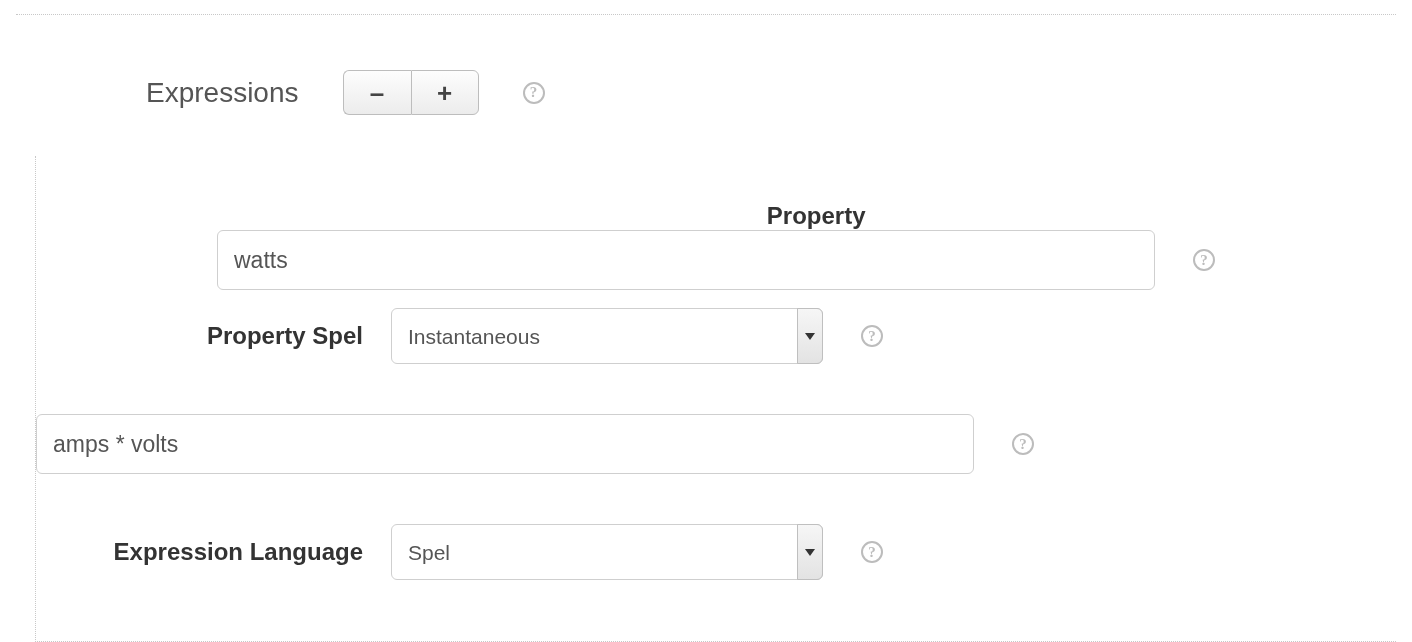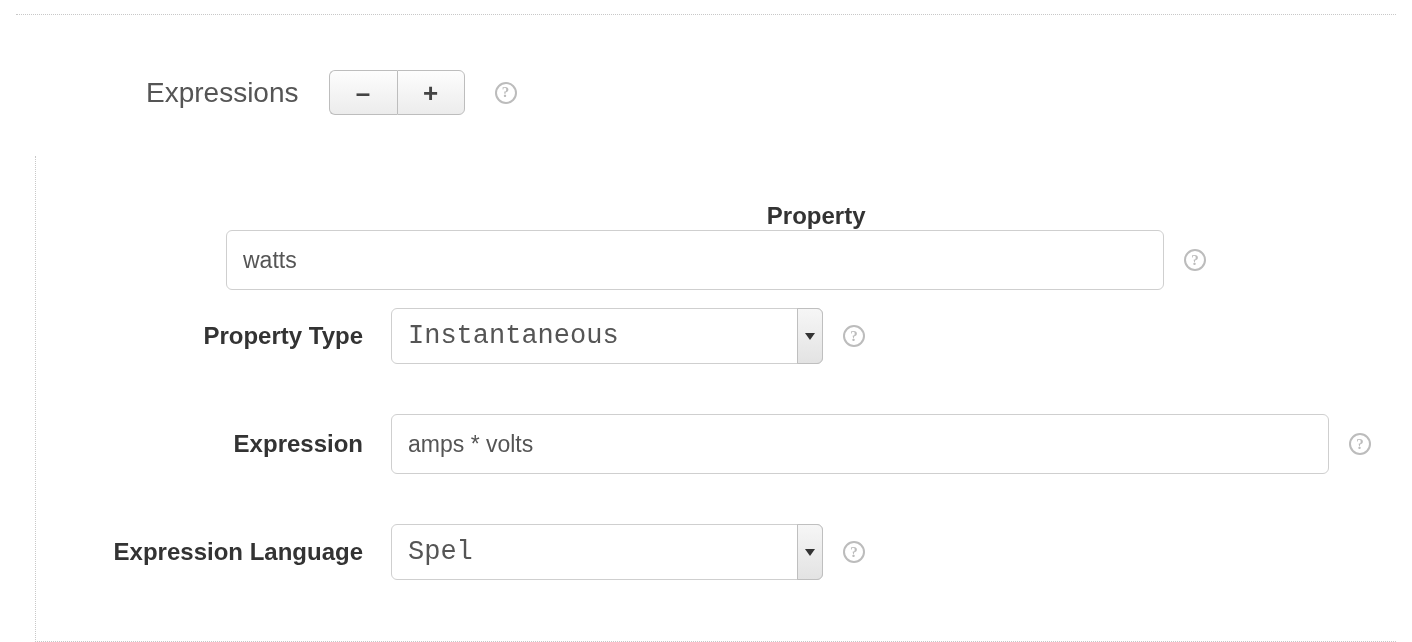--- a/index.html
+++ b/index.html
@@ -23,21 +23,21 @@
     right: 16px;
     top: 14px;
     border-top: 1px dotted #c8c8c8;
   }
   .section-header {
     position: absolute;
     left: 146px;
     top: 70px;
     display: flex;
     align-items: center;
-    gap: 30px;
+    gap: 44px;
   }
   .section-title {
     font-size: 28px;
     color: #555;
     font-weight: 400;
   }
   .btn-pair {
     display: inline-flex;
     height: 45px;
   }
@@ -101,21 +101,21 @@
     width: 355px;
     padding-right: 28px;
     text-align: right;
     font-size: 24px;
     font-weight: 700;
     color: #333;
   }
   .control-area {
     display: flex;
     align-items: center;
-    gap: 20px;
+    gap: 38px;
   }
   .text-input {
     width: 938px;
     height: 60px;
     border: 1px solid #cfcfcf;
     border-radius: 6px;
     padding: 0 16px;
     font-size: 23px;
     color: #555;
     background: #fff;
@@ -125,27 +125,27 @@
     position: relative;
     width: 432px;
     height: 56px;
   }
   .select-input {
     width: 100%;
     height: 100%;
     border: 1px solid #cfcfcf;
     border-radius: 6px;
     padding: 0 40px 0 16px;
-    font-size: 27px;
+    font-size: 21px;
     color: #555;
     background: #fff;
     -webkit-appearance: none;
     -moz-appearance: none;
     appearance: none;
-    font-family: Liberation Mono, monospace;
+    font-family: Liberation Sans, sans-serif;
   }
   .select-caret {
     position: absolute;
     right: 0;
     top: 0;
     bottom: 0;
     width: 26px;
     background: linear-gradient(#f6f6f6, #e3e3e3);
     border: 1px solid #bfbfbf;
     border-radius: 0 6px 6px 0;
@@ -182,34 +182,33 @@
 
     <div class="form-row row1">
       <div class="label">Property</div>
       <div class="control-area">
         <input class="text-input" type="text" value="watts" style="">
         <span class="help-icon">?</span>
       </div>
     </div>
 
     <div class="form-row row2">
-      <div class="label">Property Type</div>
+      <div class="label">Property Spel</div>
       <div class="control-area">
         <div class="select-wrap">
           <select class="select-input">
             <option>Instantaneous</option>
           </select>
           <span class="select-caret"></span>
         </div>
         <span class="help-icon">?</span>
       </div>
     </div>
 
     <div class="form-row row3">
-      <div class="label">Expression</div>
       <div class="control-area">
         <input class="text-input" type="text" value="amps * volts" style="">
         <span class="help-icon">?</span>
       </div>
     </div>
 
     <div class="form-row row4">
       <div class="label">Expression Language</div>
       <div class="control-area">
         <div class="select-wrap">

